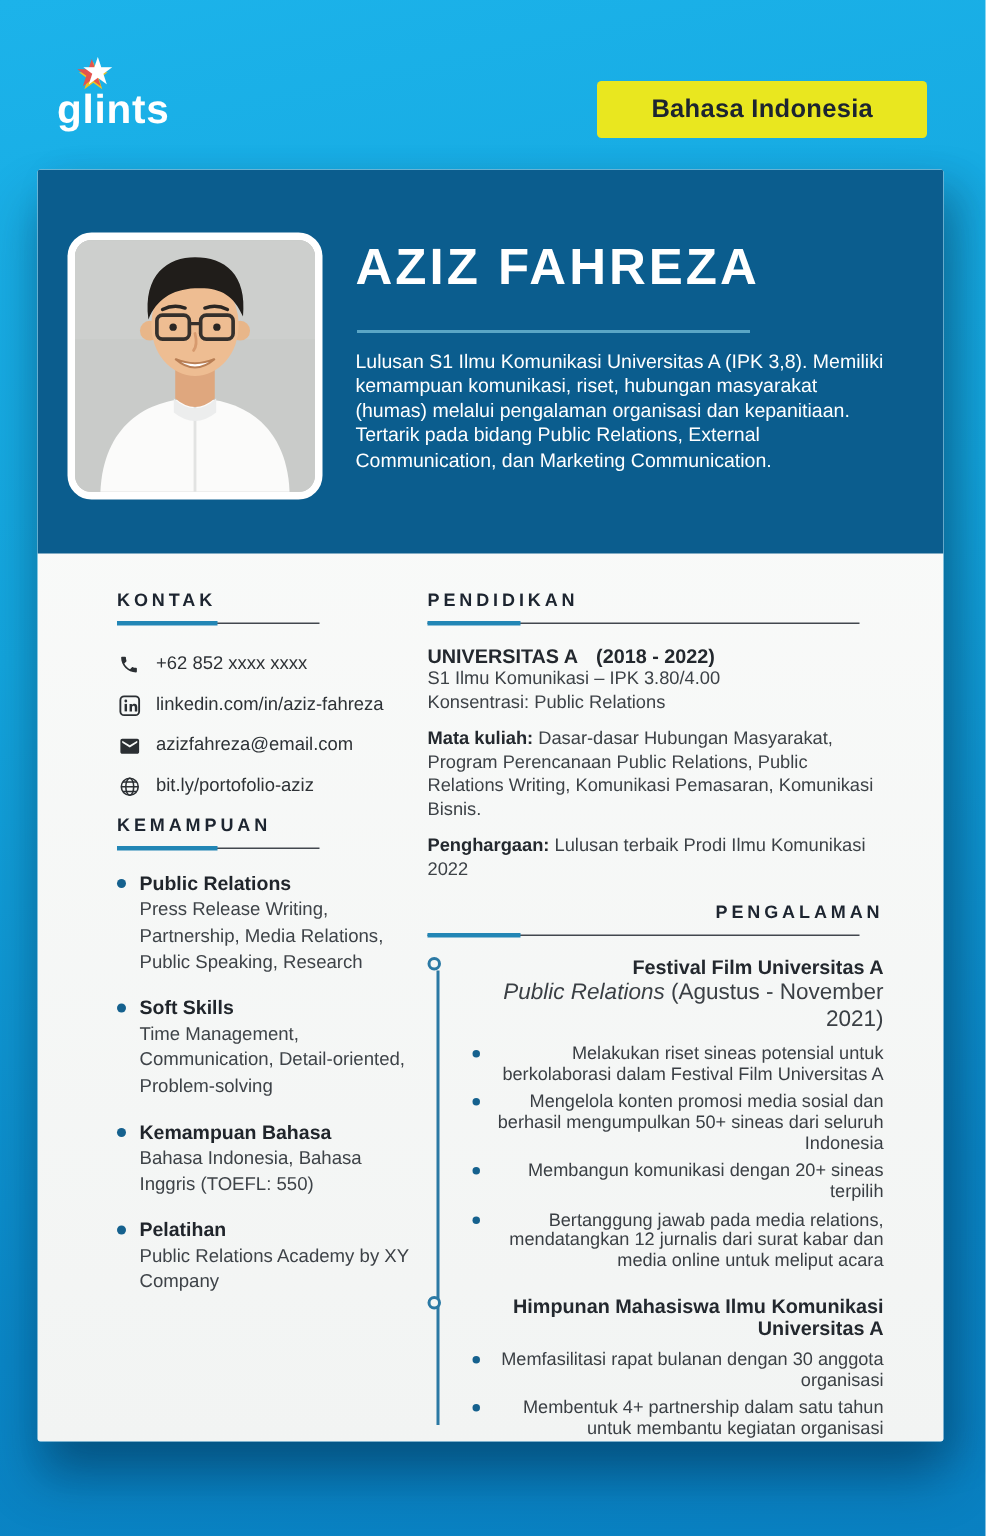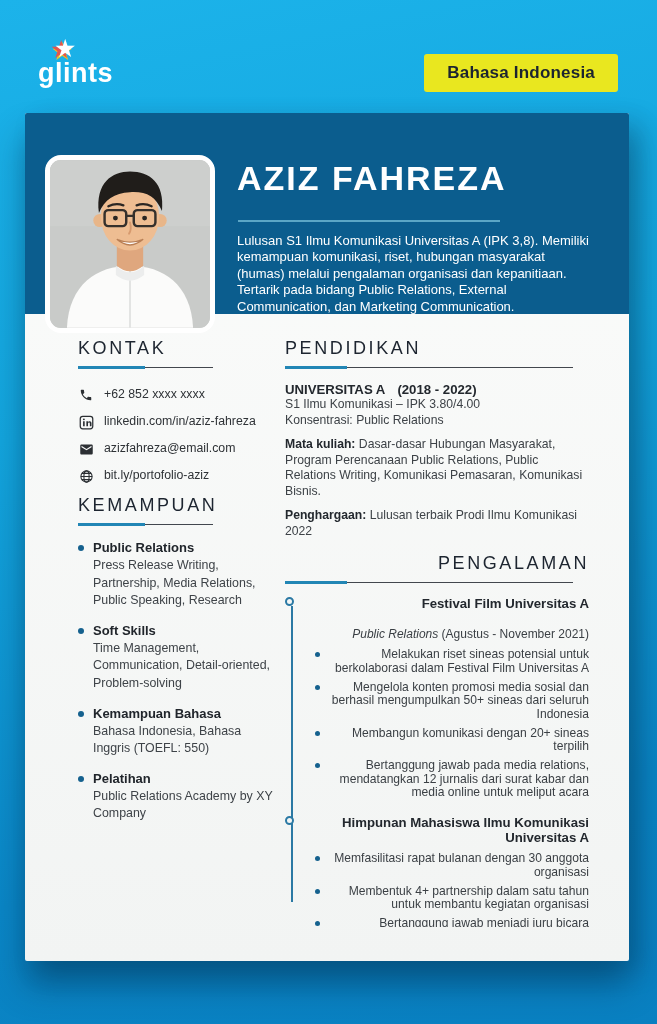--- a/index.html
+++ b/index.html
@@ -17,55 +17,55 @@
   .brand .star span { position:absolute; font-size:25px; line-height:25px; }
   .brand .star .s-yellow { left:-2px; top:3px; color:#f2c220; }
   .brand .star .s-red    { left:-3px; top:1px; color:#e4544e; }
   .brand .star .s-white  { left:1px;  top:0;   color:#ffffff; }
   .brand .word { display:block; color:#fff; font-size:27px; font-weight:700; letter-spacing:.5px; margin-top:-4px; }
 
   .lang-badge {
     position:absolute; right:39px; top:54px;
     background:#e9e71f; color:#1c2430;
     font-size:17px; font-weight:800; letter-spacing:.2px;
-    padding:9px 23px; border-radius:3px;
+    padding:9px 36px; border-radius:3px;
     border:none; cursor:pointer;
   }
 
   
   .card {
     position:absolute; left:25px; top:113px; width:604px; height:848px;
     background:linear-gradient(180deg,#fbfcfb 0%,#f2f4f3 100%);
     border-radius:2px; overflow:hidden;
     box-shadow:0 24px 34px rgba(2,42,74,.42), 14px 10px 26px rgba(2,42,74,.22);
   }
 
   
-  .cv-header { position:relative; height:201px; background:#0b5d8e; }
+  .cv-header { position:relative; height:256px; background:#0b5d8e; }
   .photo {
     position:absolute; left:20px; top:42px; width:170px; height:178px;
     border:5px solid #fff; border-radius:16px; overflow:hidden; background:#c9cbc9;
   }
   .photo svg { display:block; width:100%; height:100%; }
   .cv-name {
     position:absolute; left:212px; top:46px;
     color:#fff; font-size:34px; font-weight:800; letter-spacing:2px; white-space:nowrap;
   }
   .name-rule { position:absolute; left:213px; top:107px; width:262px; height:2px; background:#5ba6c6; }
   .cv-summary {
     position:absolute; left:212px; top:120px; width:358px;
     color:#fff; font-size:13px; line-height:1.26; font-weight:500;
   }
 
   
   .cv-body { position:relative; height:613px; overflow:hidden; }
   .col-left  { position:absolute; left:53px;  top:24px; width:200px; }
   .col-right { position:absolute; left:260px; top:24px; width:304px; }
 
-  .sec-title { font-size:18px; font-weight:400; letter-spacing:2.6px; color:#1d2530; }
+  .sec-title { font-size:12px; font-weight:700; letter-spacing:2.6px; color:#1d2530; }
   .rule { position:relative; height:4px; margin-top:7px; }
   .rule .line   { position:absolute; left:0; top:1px; height:1px; background:#42474e; }
   .rule .accent { position:absolute; left:0; top:0; height:3px; background:#2286b5; }
   .rule-short .line   { width:135px; }
   .rule-short .accent { width:67px; }
   .rule-long  .line   { width:288px; }
   .rule-long  .accent { width:62px; }
 
   
   .contact-list { margin-top:17px; }
@@ -92,21 +92,21 @@
   .exp-section { margin-top:13px;text-align:right; }
   .timeline { position:relative; margin-top:11px; }
   .timeline::before { content:''; position:absolute; left:6px; top:10px; bottom:42px; width:2px; background:#2b79a4; }
   .exp-item { position:relative; padding-left:27px; }
   .exp-item + .exp-item { margin-top:15px; }
   .exp-node {
     position:absolute; left:0; top:1px; width:9px; height:9px;
     border:2.5px solid #2b79a4; border-radius:50%; background:#f4f6f5;
   }
   .exp-org { font-size:13.2px; font-weight:800; color:#23282e; line-height:1.15; }
-  .exp-role { font-size:12px; color:#3a3f44; line-height:1.2; margin-top:16px; }
+  .exp-role { font-size:15px; color:#3a3f44; line-height:1.2; margin-top:1px; }
   .exp-role i { font-style:italic; }
   .exp-bullets { list-style:none; margin-top:7px; }
   .exp-bullets li { position:relative; padding-left:19px; margin-bottom:5px; font-size:12.1px; color:#3a3f44; line-height:1.13; }
   .exp-bullets li::before { content:''; position:absolute; left:3px; top:4px; width:5px; height:5px; border-radius:50%; background:#15618e; }
 </style>
 </head>
 <body>
 
 <div class="brand">
   <span class="star">

